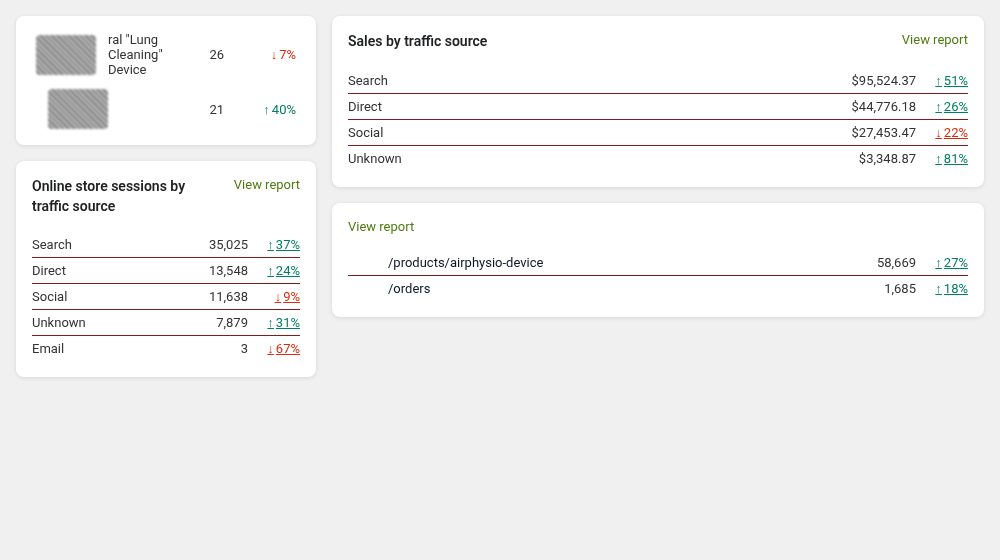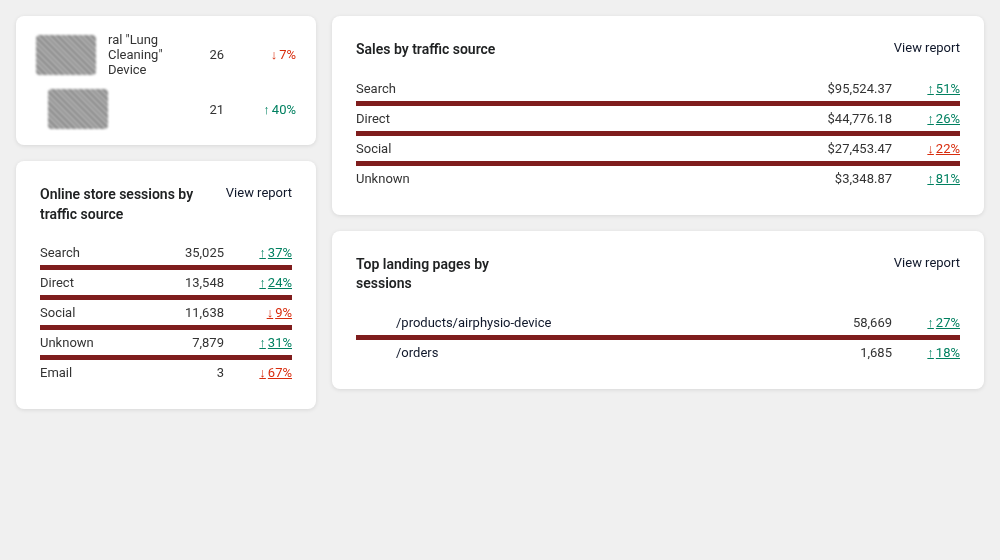--- a/index.html
+++ b/index.html
@@ -9,21 +9,21 @@
       display: flex;
       align-items: flex-start;
       justify-content: center;
       min-height: 560px;
       padding: 16px;
       gap: 16px;
     }
     .card {
       background: #fff;
       border-radius: 8px;
-      padding: 24px;
+      padding: 16px;
       box-shadow: 0 1px 4px rgba(0,0,0,0.1);
     }
     .left-column {
       display: flex;
       flex-direction: column;
       gap: 16px;
       width: 300px;
       flex-shrink: 0;
     }
     .right-column {
@@ -90,42 +90,41 @@
     }
     .card-title {
       font-size: 14px;
       font-weight: 600;
       color: #202223;
       max-width: 180px;
       line-height: 1.4;
     }
     .view-report-link {
       font-size: 13px;
-      color: #0f172a;
+      color: #4d7c0f;
       text-decoration: none;
       white-space: nowrap;
       cursor: pointer;
     }
     .data-table { width: 100%; }
     .data-row {
       display: flex;
       align-items: center;
       padding: 5px 0;
-      border-top: 5px solid #7f1d1d;
+      border-top: 1px solid #7f1d1d;
     }
     .data-row:first-child { border-top: none; }
     .row-label {
       font-size: 13px;
       color: #333;
       flex: 1;
     }
     .row-value {
       font-size: 13px;
       color: #333;
-      margin-right: 16px;
       text-align: right;
       min-width: 70px;
     }
     .row-change {
       font-size: 13px;
       min-width: 52px;
       text-align: right;
       display: flex;
       align-items: center;
       gap: 2px;
@@ -239,21 +238,20 @@
       <div class="data-row">
         <span class="row-label">Unknown</span>
         <span class="row-value">$3,348.87</span>
         <span class="row-change up"><span class="arrow-up"></span> 81%</span>
       </div>
     </div>
   </div>
 
   <div class="card">
     <div class="card-header">
-      <div class="card-title">Top landing pages by sessions</div>
       <a class="view-report-link">View report</a>
     </div>
     <div class="data-table">
       <div class="data-row">
         <a class="landing-link">/products/airphysio-device</a>
         <span class="row-value">58,669</span>
         <span class="row-change up"><span class="arrow-up"></span> 27%</span>
       </div>
       <div class="data-row">
         <a class="landing-link">/orders</a>

